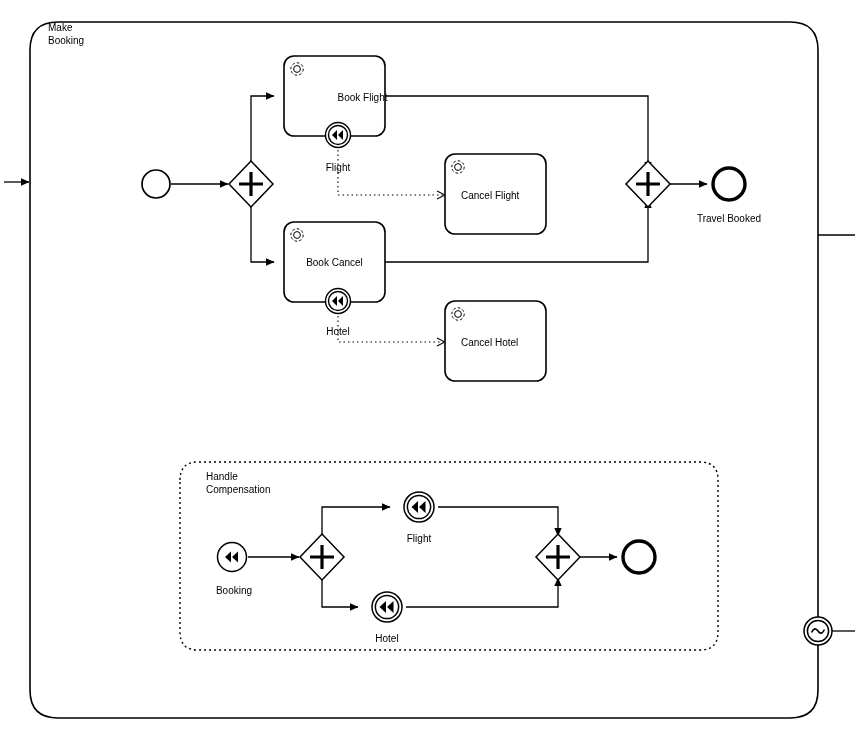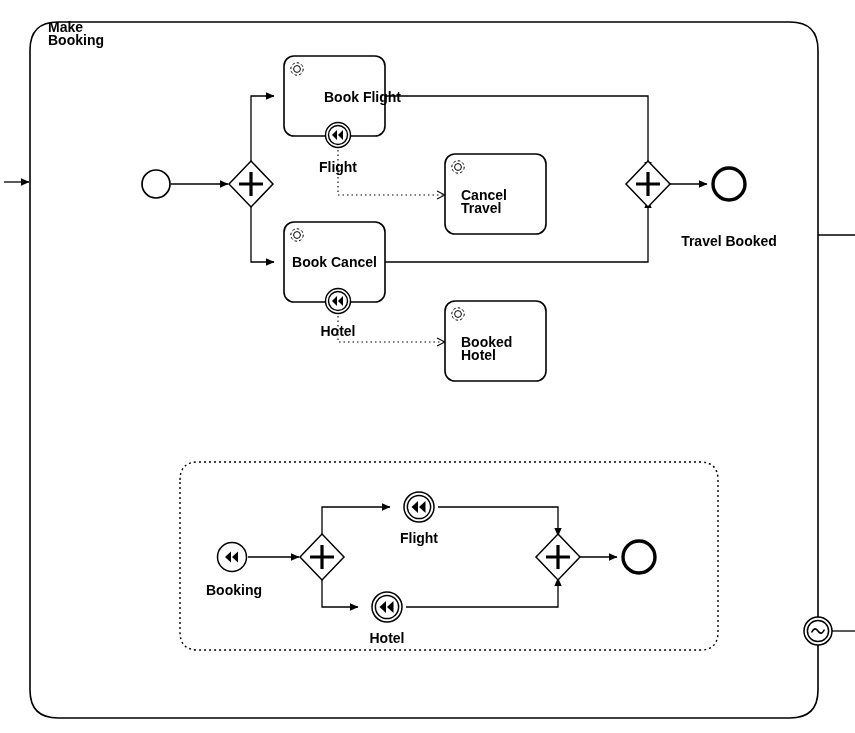--- a/index.html
+++ b/index.html
@@ -18,27 +18,26 @@
     background: #ffffff;
   }
   #diagram-svg {
     position: absolute;
     left: 0;
     top: 0;
   }
   .lbl {
     position: absolute;
     font-family: "Liberation Sans", sans-serif;
-    font-size: 14px;
+    font-size: 10px;
     color: #000000;
     line-height: 13px;
     text-align: center;
     white-space: pre-line;
     pointer-events: none;
-    font-weight: bold;
   }
   .lbl-left {
     text-align: left;
   }
 </style>
 </head>
 <body>
 
 <div id="canvas">
 
@@ -221,30 +220,32 @@
 
   </svg>
 
   <div class="lbl lbl-left" style="left:48px; top:21px; width:110px;">Make
 Booking</div>
 
   <div class="lbl" style="left:284px; top:91px; width:101px;margin-left:28px;">Book Flight</div>
 
   <div class="lbl" style="left:284px; top:256px; width:101px;">Book Cancel</div>
 
-  <div class="lbl lbl-left" style="left:461px; top:189px; width:90px;">Cancel Travel</div>
-
-  <div class="lbl lbl-left" style="left:461px; top:336px; width:90px;">Booked Hotel</div>
+  <div class="lbl lbl-left" style="left:461px; top:189px; width:90px;">Cancel Flight</div>
+
+  <div class="lbl lbl-left" style="left:461px; top:336px; width:90px;">Cancel Hotel</div>
 
   <div class="lbl" style="left:303px; top:161px; width:70px;">Flight</div>
 
   <div class="lbl" style="left:303px; top:325px; width:70px;">Hotel</div>
 
-  <div class="lbl" style="left:679px; top:212px; width:100px;margin-top:23px;">Travel Booked</div>
-
+  <div class="lbl" style="left:679px; top:212px; width:100px;">Travel Booked</div>
+
+  <div class="lbl lbl-left" style="left:206px; top:470px; width:110px;">Handle
+Compensation</div>
 
   <div class="lbl" style="left:198px; top:584px; width:72px;">Booking</div>
 
   <div class="lbl" style="left:389px; top:532px; width:60px;">Flight</div>
 
   <div class="lbl" style="left:357px; top:632px; width:60px;">Hotel</div>
 
 </div>
 
 </body></html>

